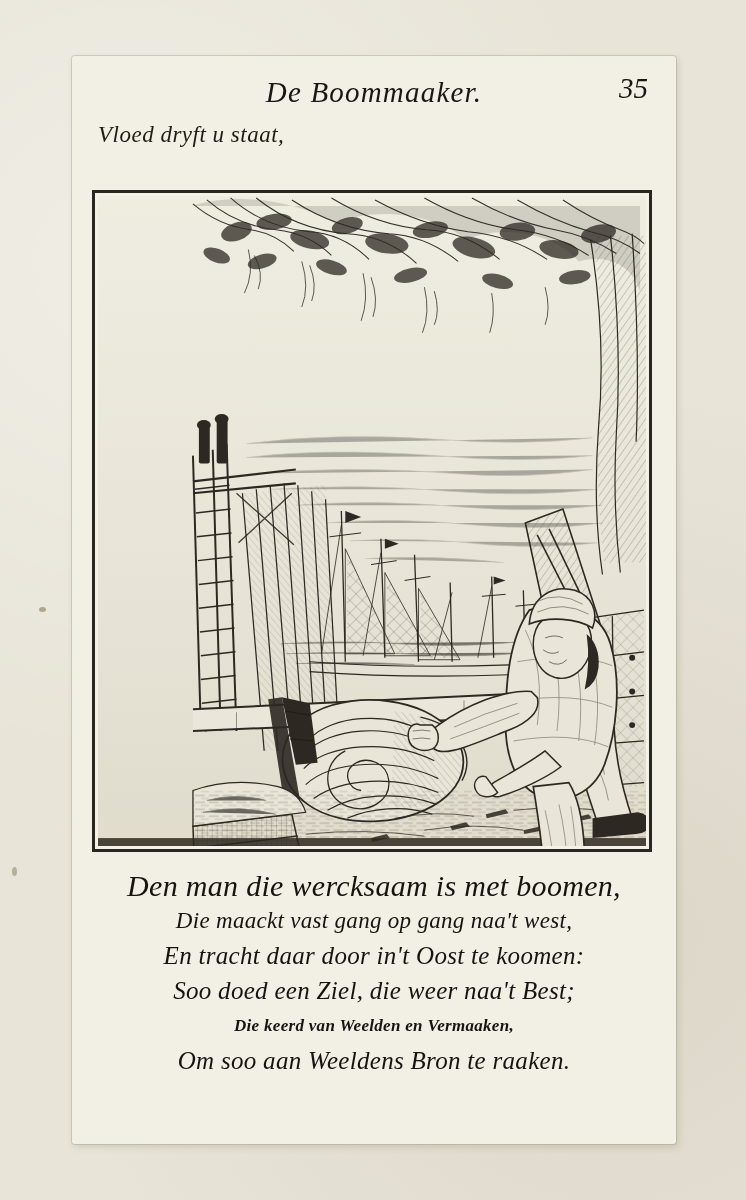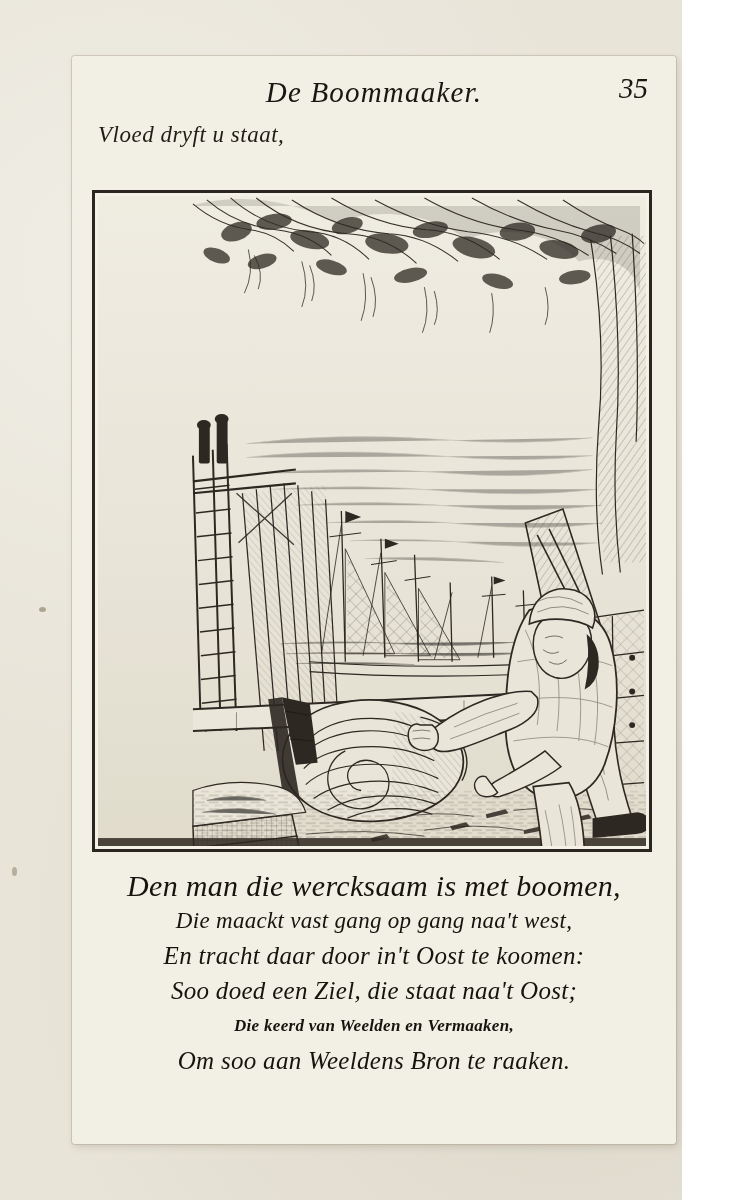--- a/index.html
+++ b/index.html
@@ -10,21 +10,21 @@
   body {
     width: 746px;
     height: 1200px;
     overflow: hidden;
     font-family: "Liberation Serif", serif;
   }
 
   
   .scan {
     position: relative;
-    width: 682px;
+    width: 746px;
     height: 1200px;
     background: #e8e4d8;
     background-image:
       radial-gradient(circle at 18% 22%, rgba(255,255,255,0.35) 0%, rgba(255,255,255,0) 45%),
       radial-gradient(circle at 82% 78%, rgba(180,172,150,0.25) 0%, rgba(180,172,150,0) 50%);
   }
 
   
   .speck {
     position: absolute;
@@ -548,19 +548,19 @@
           </svg>
 
         </div>
       </div>
     </div>
 
     <div class="verse">
       <div class="line l1">Den man die wercksaam is met boomen,</div>
       <div class="line l2">Die maackt vast gang op gang naa't west,</div>
       <div class="line l3">En tracht daar door in't Oost te koomen:</div>
-      <div class="line l4">Soo doed een Ziel, die staat naa't Oost;</div>
+      <div class="line l4">Soo doed een Ziel, die weer naa't Best;</div>
       <div class="line l5">Die keerd van Weelden en Vermaaken,</div>
       <div class="line l6">Om soo aan Weeldens Bron te raaken.</div>
     </div>
 
   </div>
 </div>
 
 </body></html>

